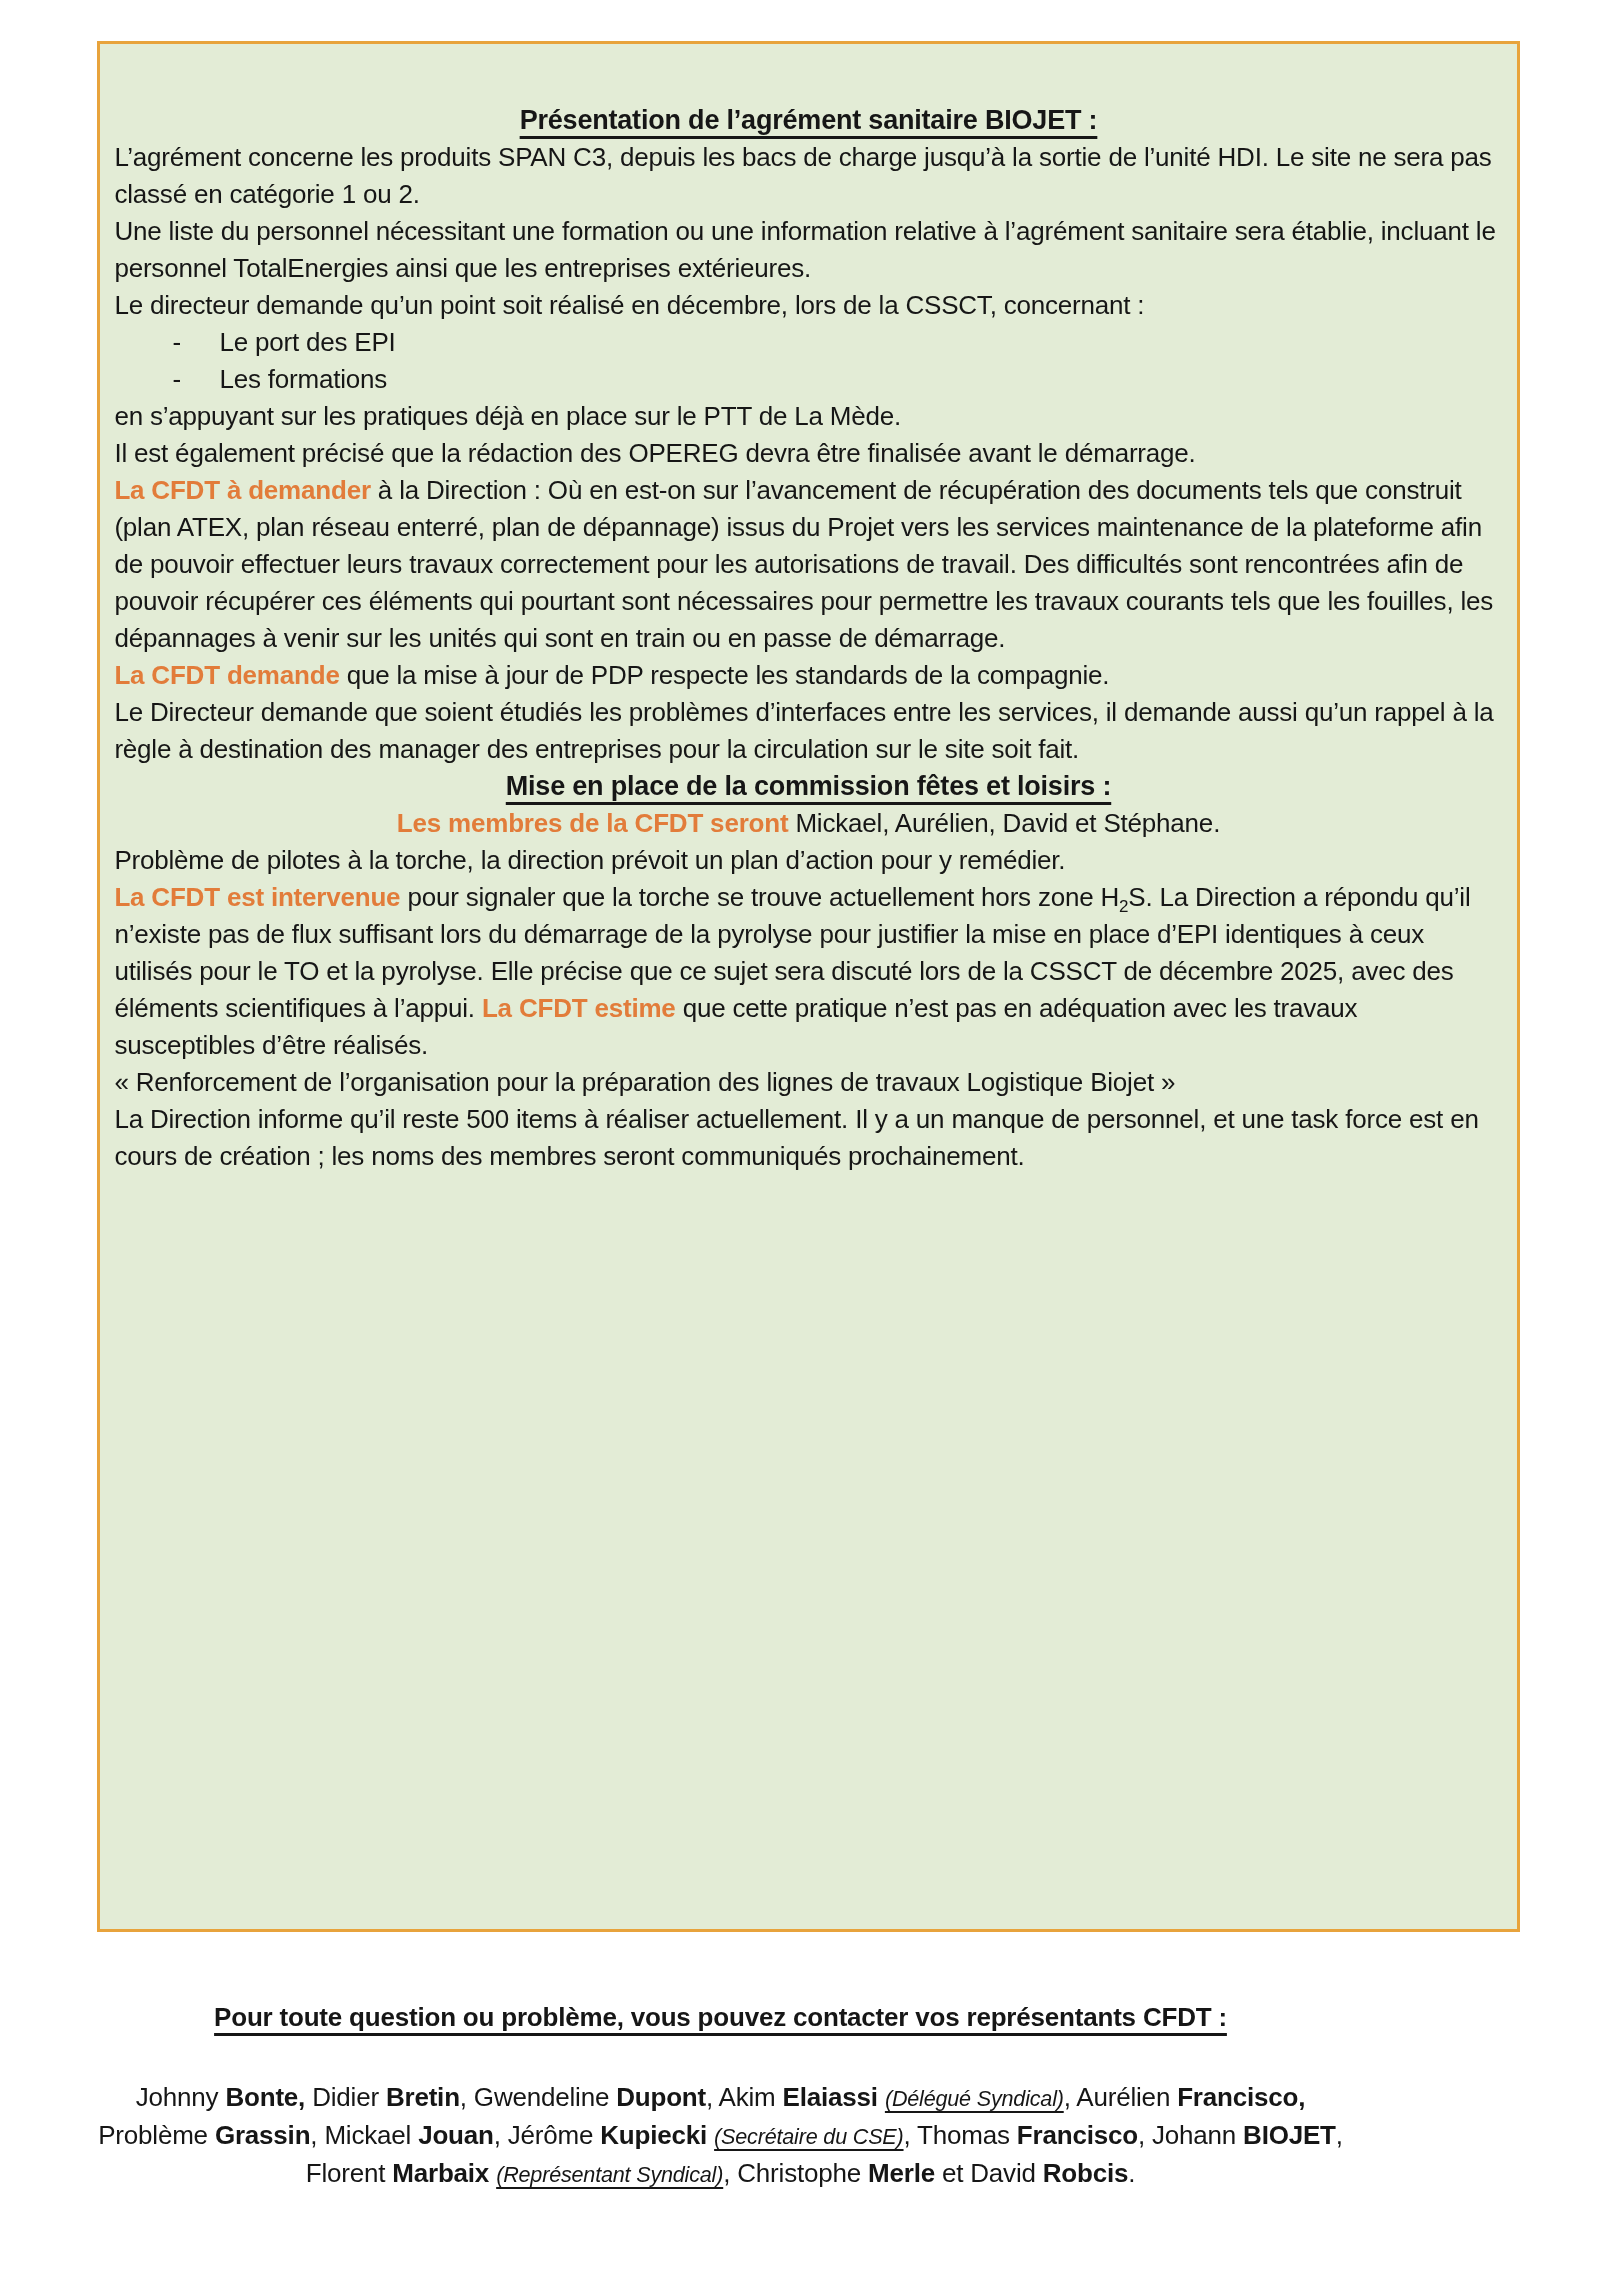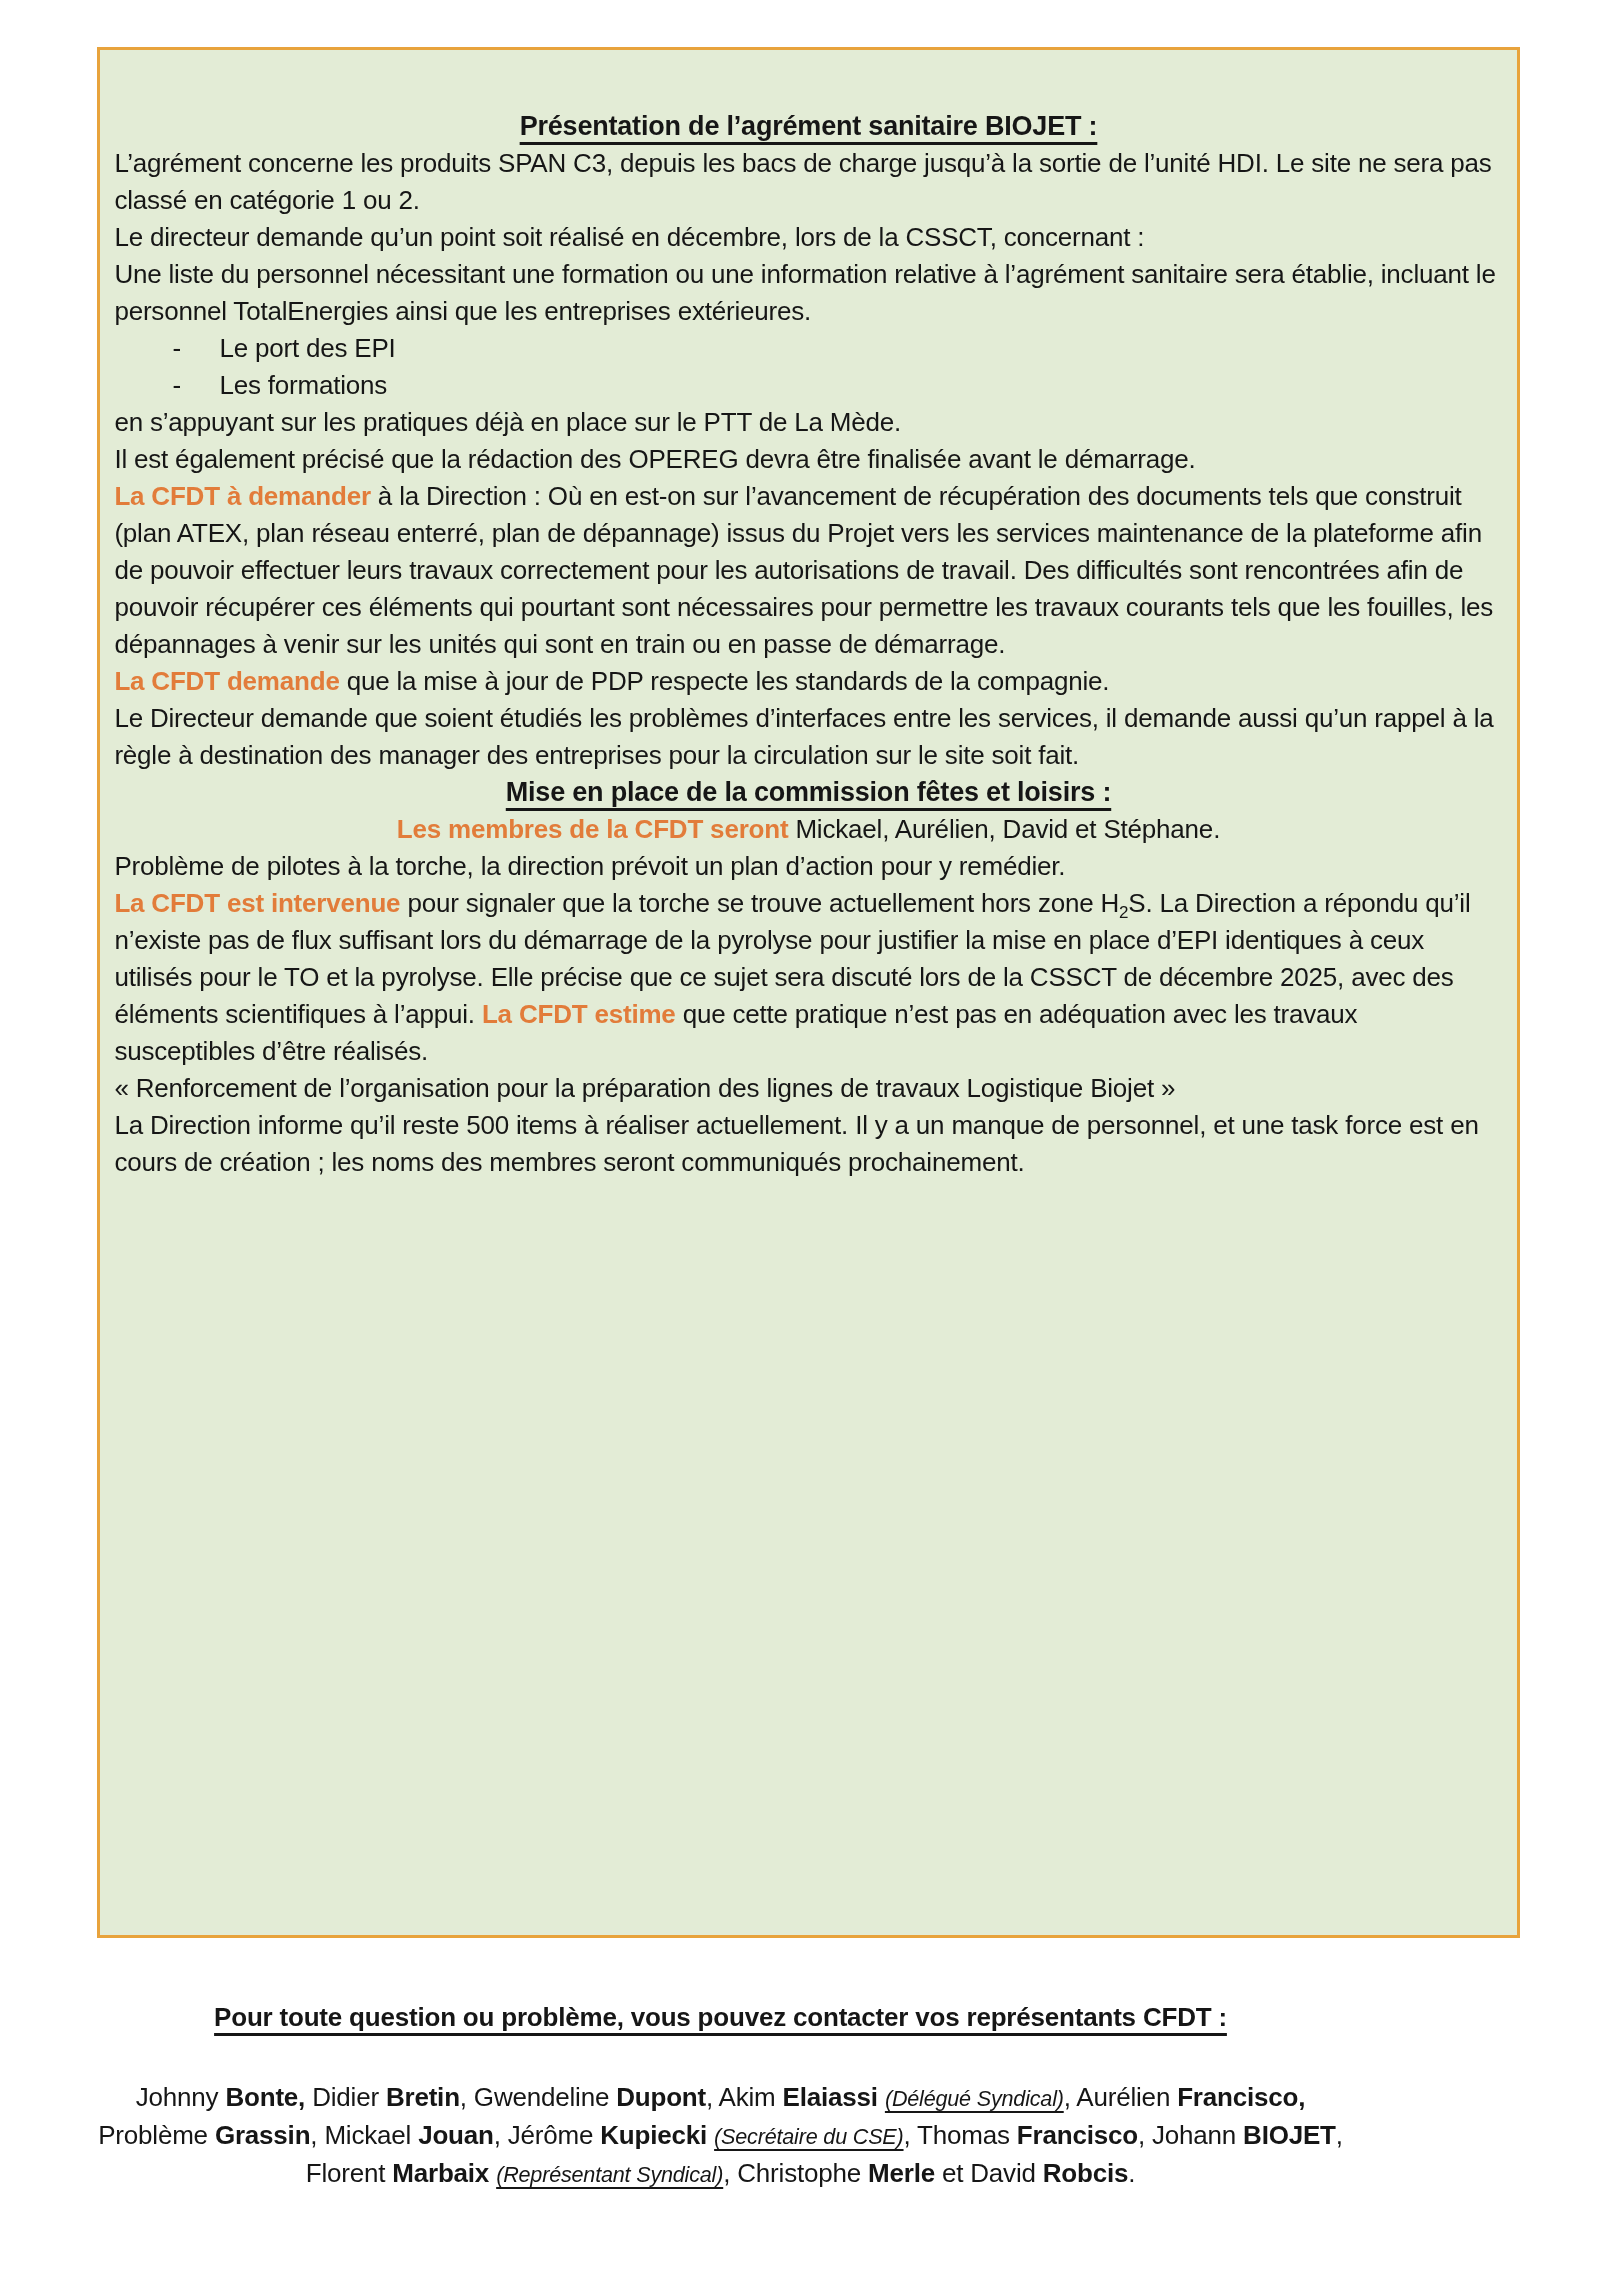--- a/index.html
+++ b/index.html
@@ -16,21 +16,20 @@
   .green-box{
     position:absolute;
     left:97px;
     top:41px;
     width:1423px;
     height:1891px;
     box-sizing:border-box;
     background:#e3ecd6;
     border:3.3px solid #e8a33c;
     padding:58px 14.4px 0 14.4px;
-    margin-top:6px;
   }
   .green-box p, .green-box h2, .footer p, .footer h2{
     margin:0;
     font-size:26px;
     line-height:37px;
     letter-spacing:-0.2px;
   }
   h2.sec{
     font-weight:bold;
     text-align:center;
@@ -86,22 +85,22 @@
 </head>
 <body>
 
 <div class="page">
 
   <div class="green-box">
 
     <h2 class="sec">Présentation de l’agrément sanitaire BIOJET :</h2>
 
     <p class="para p-first">L’agrément concerne les produits SPAN C3, depuis les bacs de charge jusqu’à la sortie de l’unité HDI. Le site ne sera pas classé en catégorie 1 ou 2.</p>
+    <p class="para">Une liste du personnel nécessitant une formation ou une information relative à l’agrément sanitaire sera établie, incluant le personnel TotalEnergies ainsi que les entreprises extérieures.</p>
     <p class="para">Le directeur demande qu’un point soit réalisé en décembre, lors de la CSSCT, concernant :</p>
-    <p class="para">Une liste du personnel nécessitant une formation ou une information relative à l’agrément sanitaire sera établie, incluant le personnel TotalEnergies ainsi que les entreprises extérieures.</p>
 
     <p class="para bullet"><span class="dash">-</span><span>Le port des EPI</span></p>
     <p class="para bullet"><span class="dash">-</span><span>Les formations</span></p>
 
     <p class="para">en s’appuyant sur les pratiques déjà en place sur le PTT de La Mède.</p>
     <p class="para">Il est également précisé que la rédaction des OPEREG devra être finalisée avant le démarrage.</p>
 
 
     <p class="para"><span class="orange">La CFDT à demander</span><span> à la Direction : Où en est-on sur l’avancement de récupération des documents tels que construit (plan ATEX, plan réseau enterré, plan de dépannage) issus du Projet vers les services maintenance de la plateforme afin de pouvoir effectuer leurs travaux correctement pour les autorisations de travail. Des difficultés sont rencontrées afin de pouvoir récupérer ces éléments qui pourtant sont nécessaires pour permettre les travaux courants tels que les fouilles, les dépannages à venir sur les unités qui sont en train ou en passe de démarrage.</span></p>
     <p class="para"><span class="orange">La CFDT demande</span><span> que la mise à jour de PDP respecte les standards de la compagnie.</span></p>

